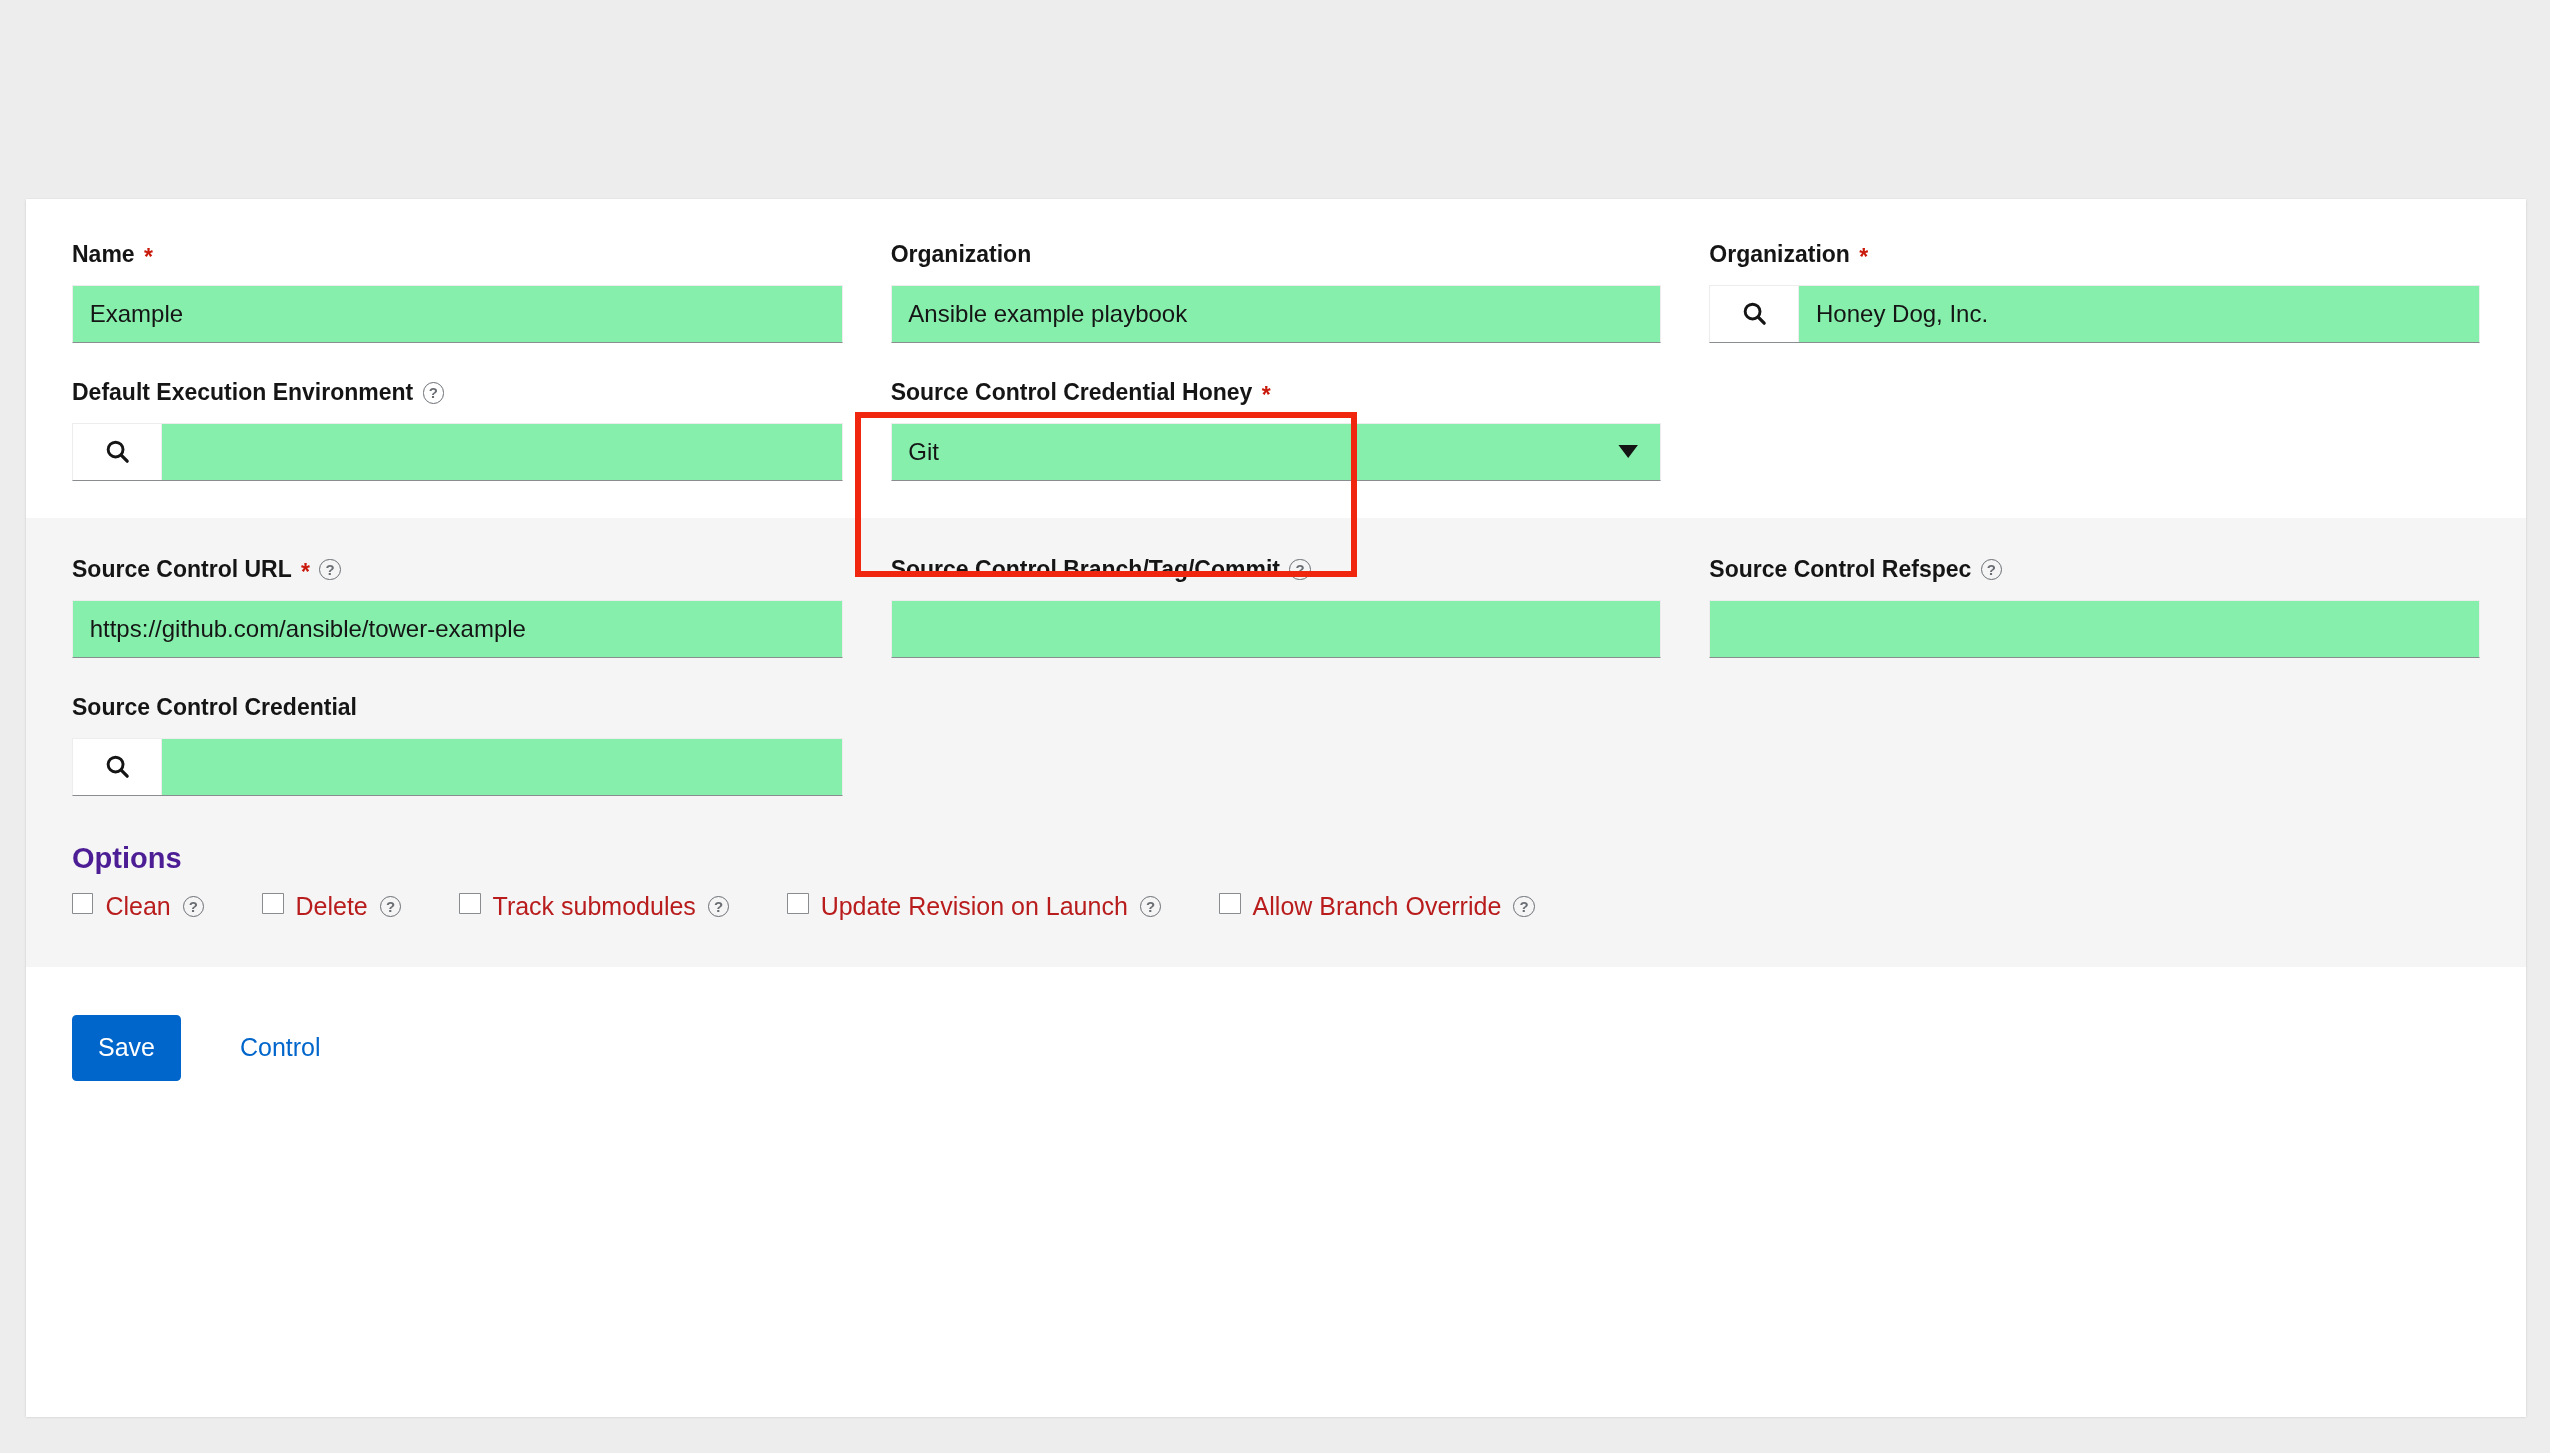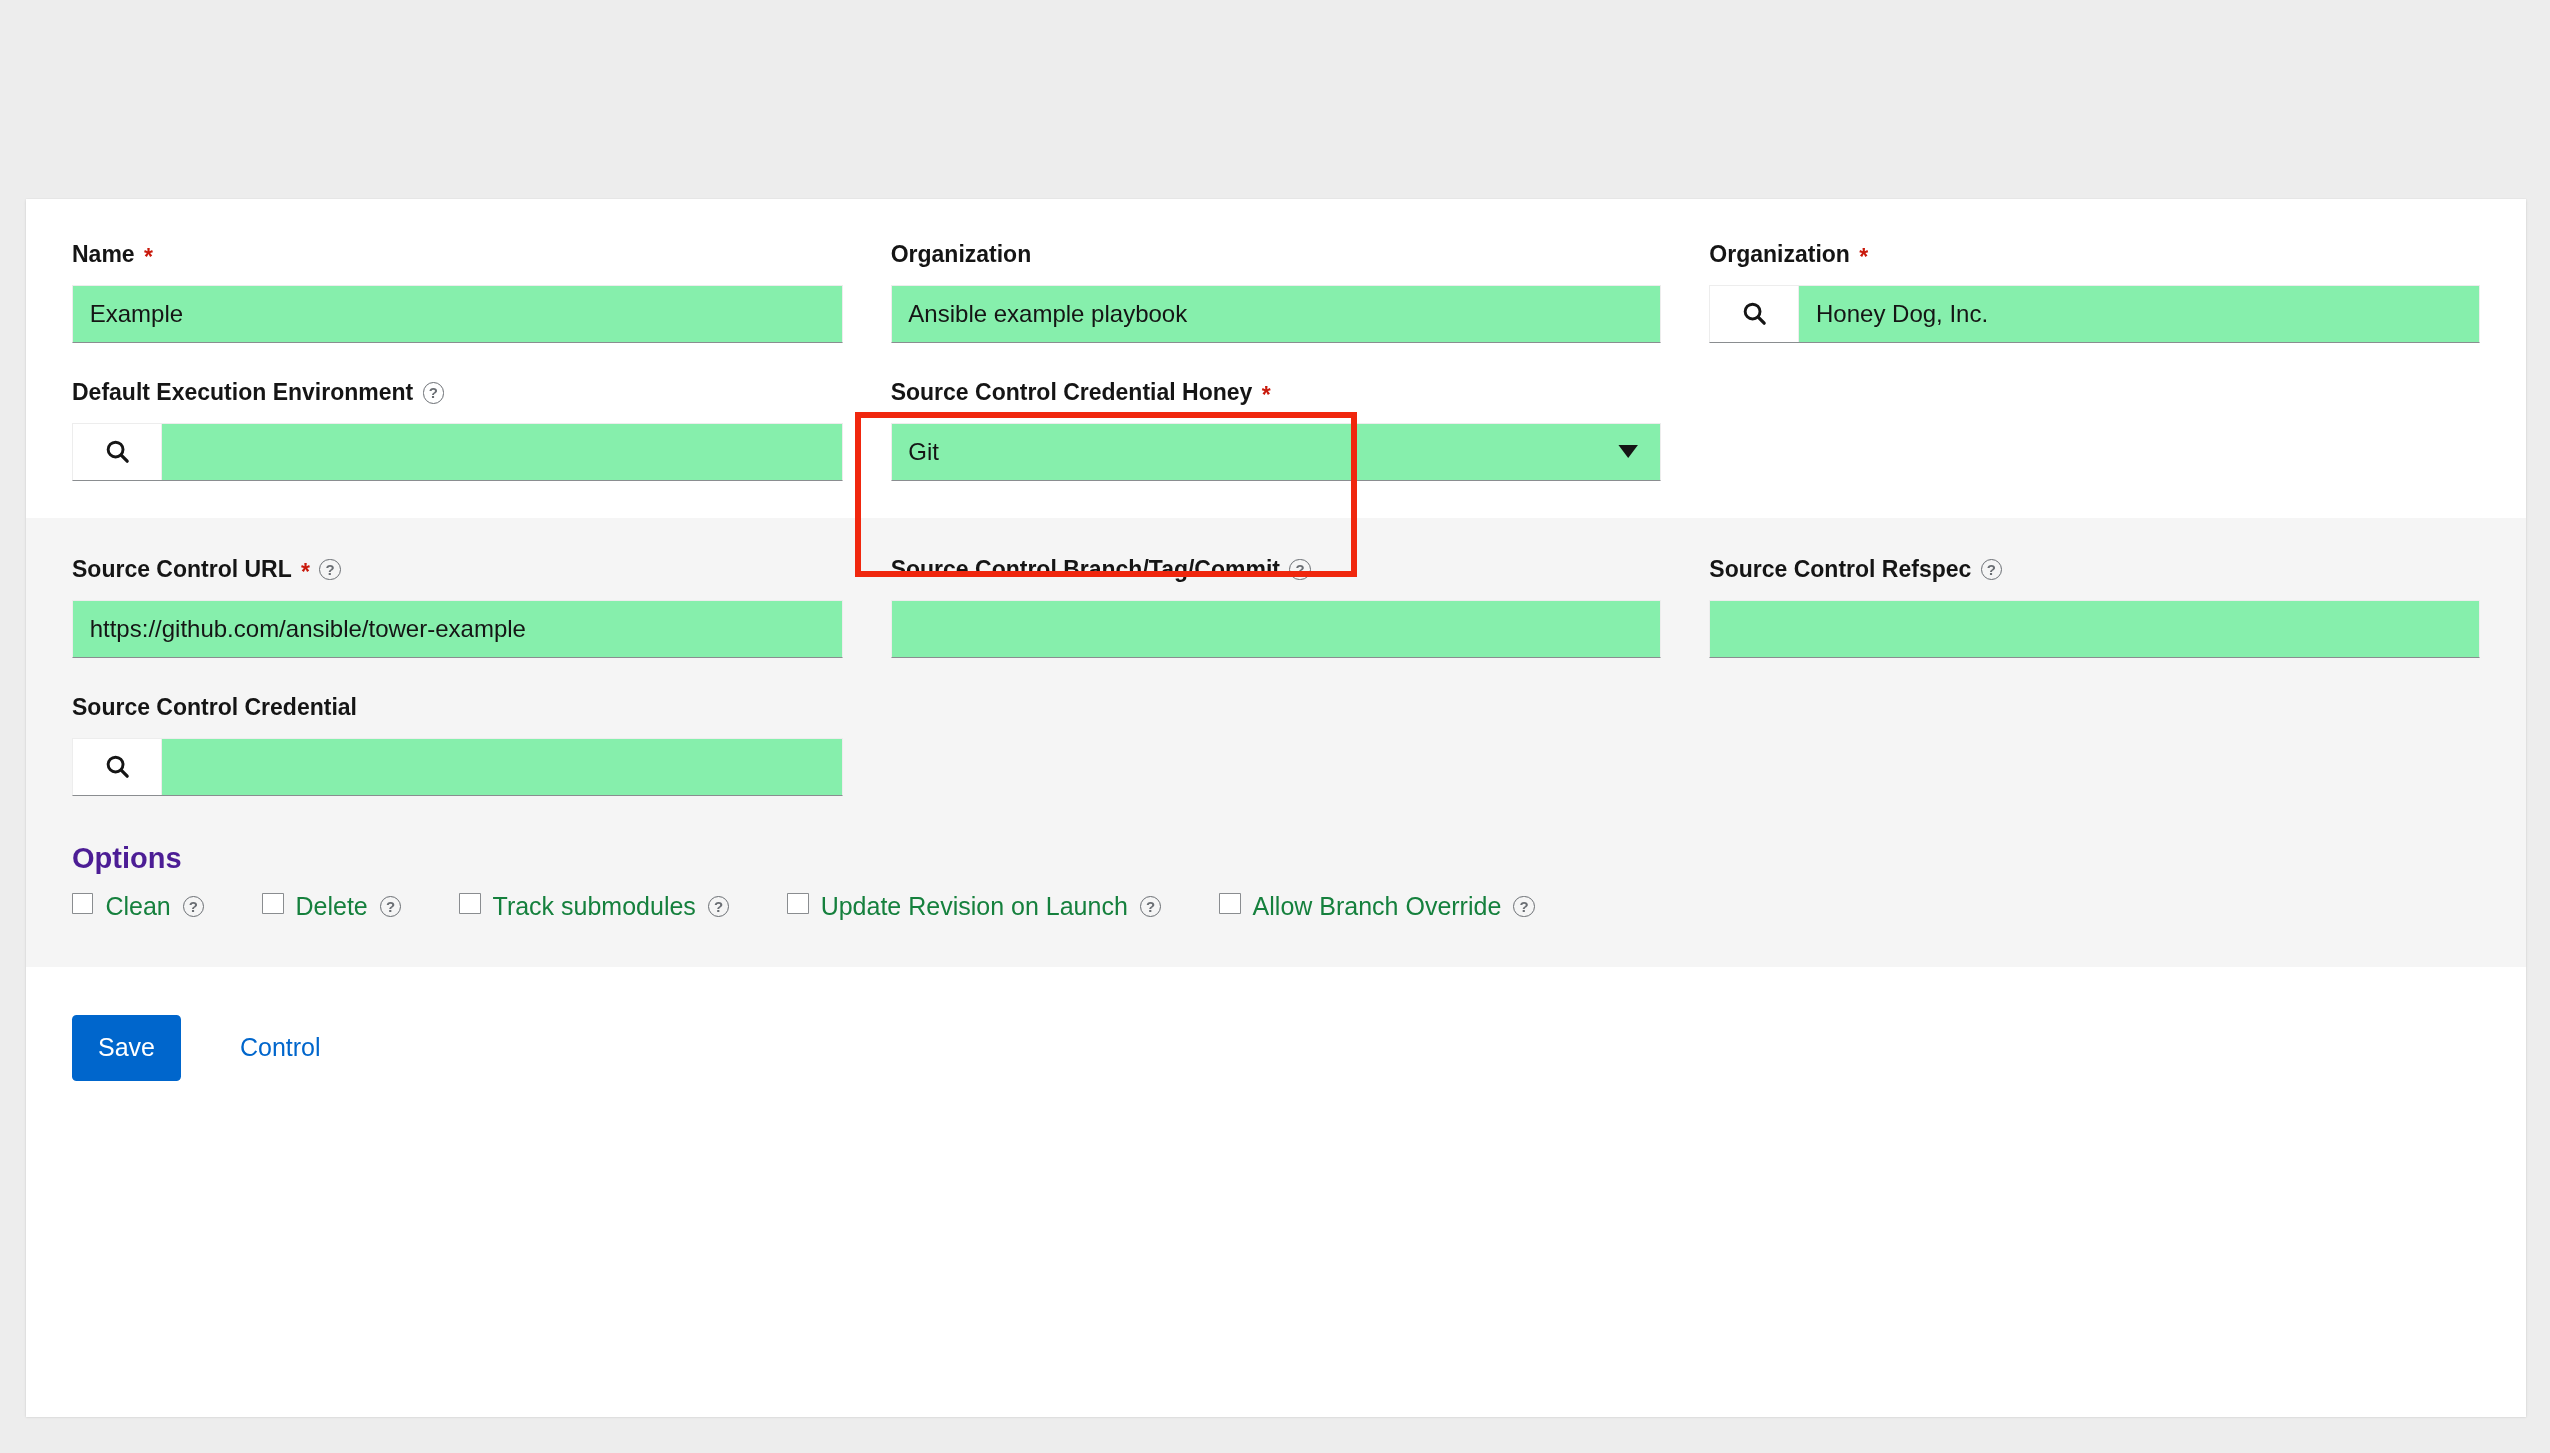--- a/index.html
+++ b/index.html
@@ -124,21 +124,21 @@
 
   
   .options-row { display: flex; align-items: center; gap: 0; flex-wrap: nowrap; }
   .chk-item { display: flex; align-items: center; gap: 12px; margin-right: 58px; }
   .chk-box {
     width: 21.4px; height: 21.4px; flex: none;
     border: 0.9px solid #8a8d90; background: #ffffff;
     border-radius: 0.9px; cursor: pointer;
     position: relative; top: -2.8px;
   }
-  .chk-label { font-size: 25px; color: #15803d; line-height: 1; white-space: nowrap; }
+  .chk-label { font-size: 25px; color: #b91c1c; line-height: 1; white-space: nowrap; }
 
   
   .btn-row { display: flex; align-items: center; gap: 0; }
   .btn-primary {
     background: #0066cc; color: #ffffff;
     border: none; border-radius: 4.6px;
     font-size: 25px; font-family: "Liberation Sans", sans-serif;
     padding: 0 26px; height: 66px;
     cursor: pointer; line-height: 1;
     display: inline-flex; align-items: center; justify-content: center;

